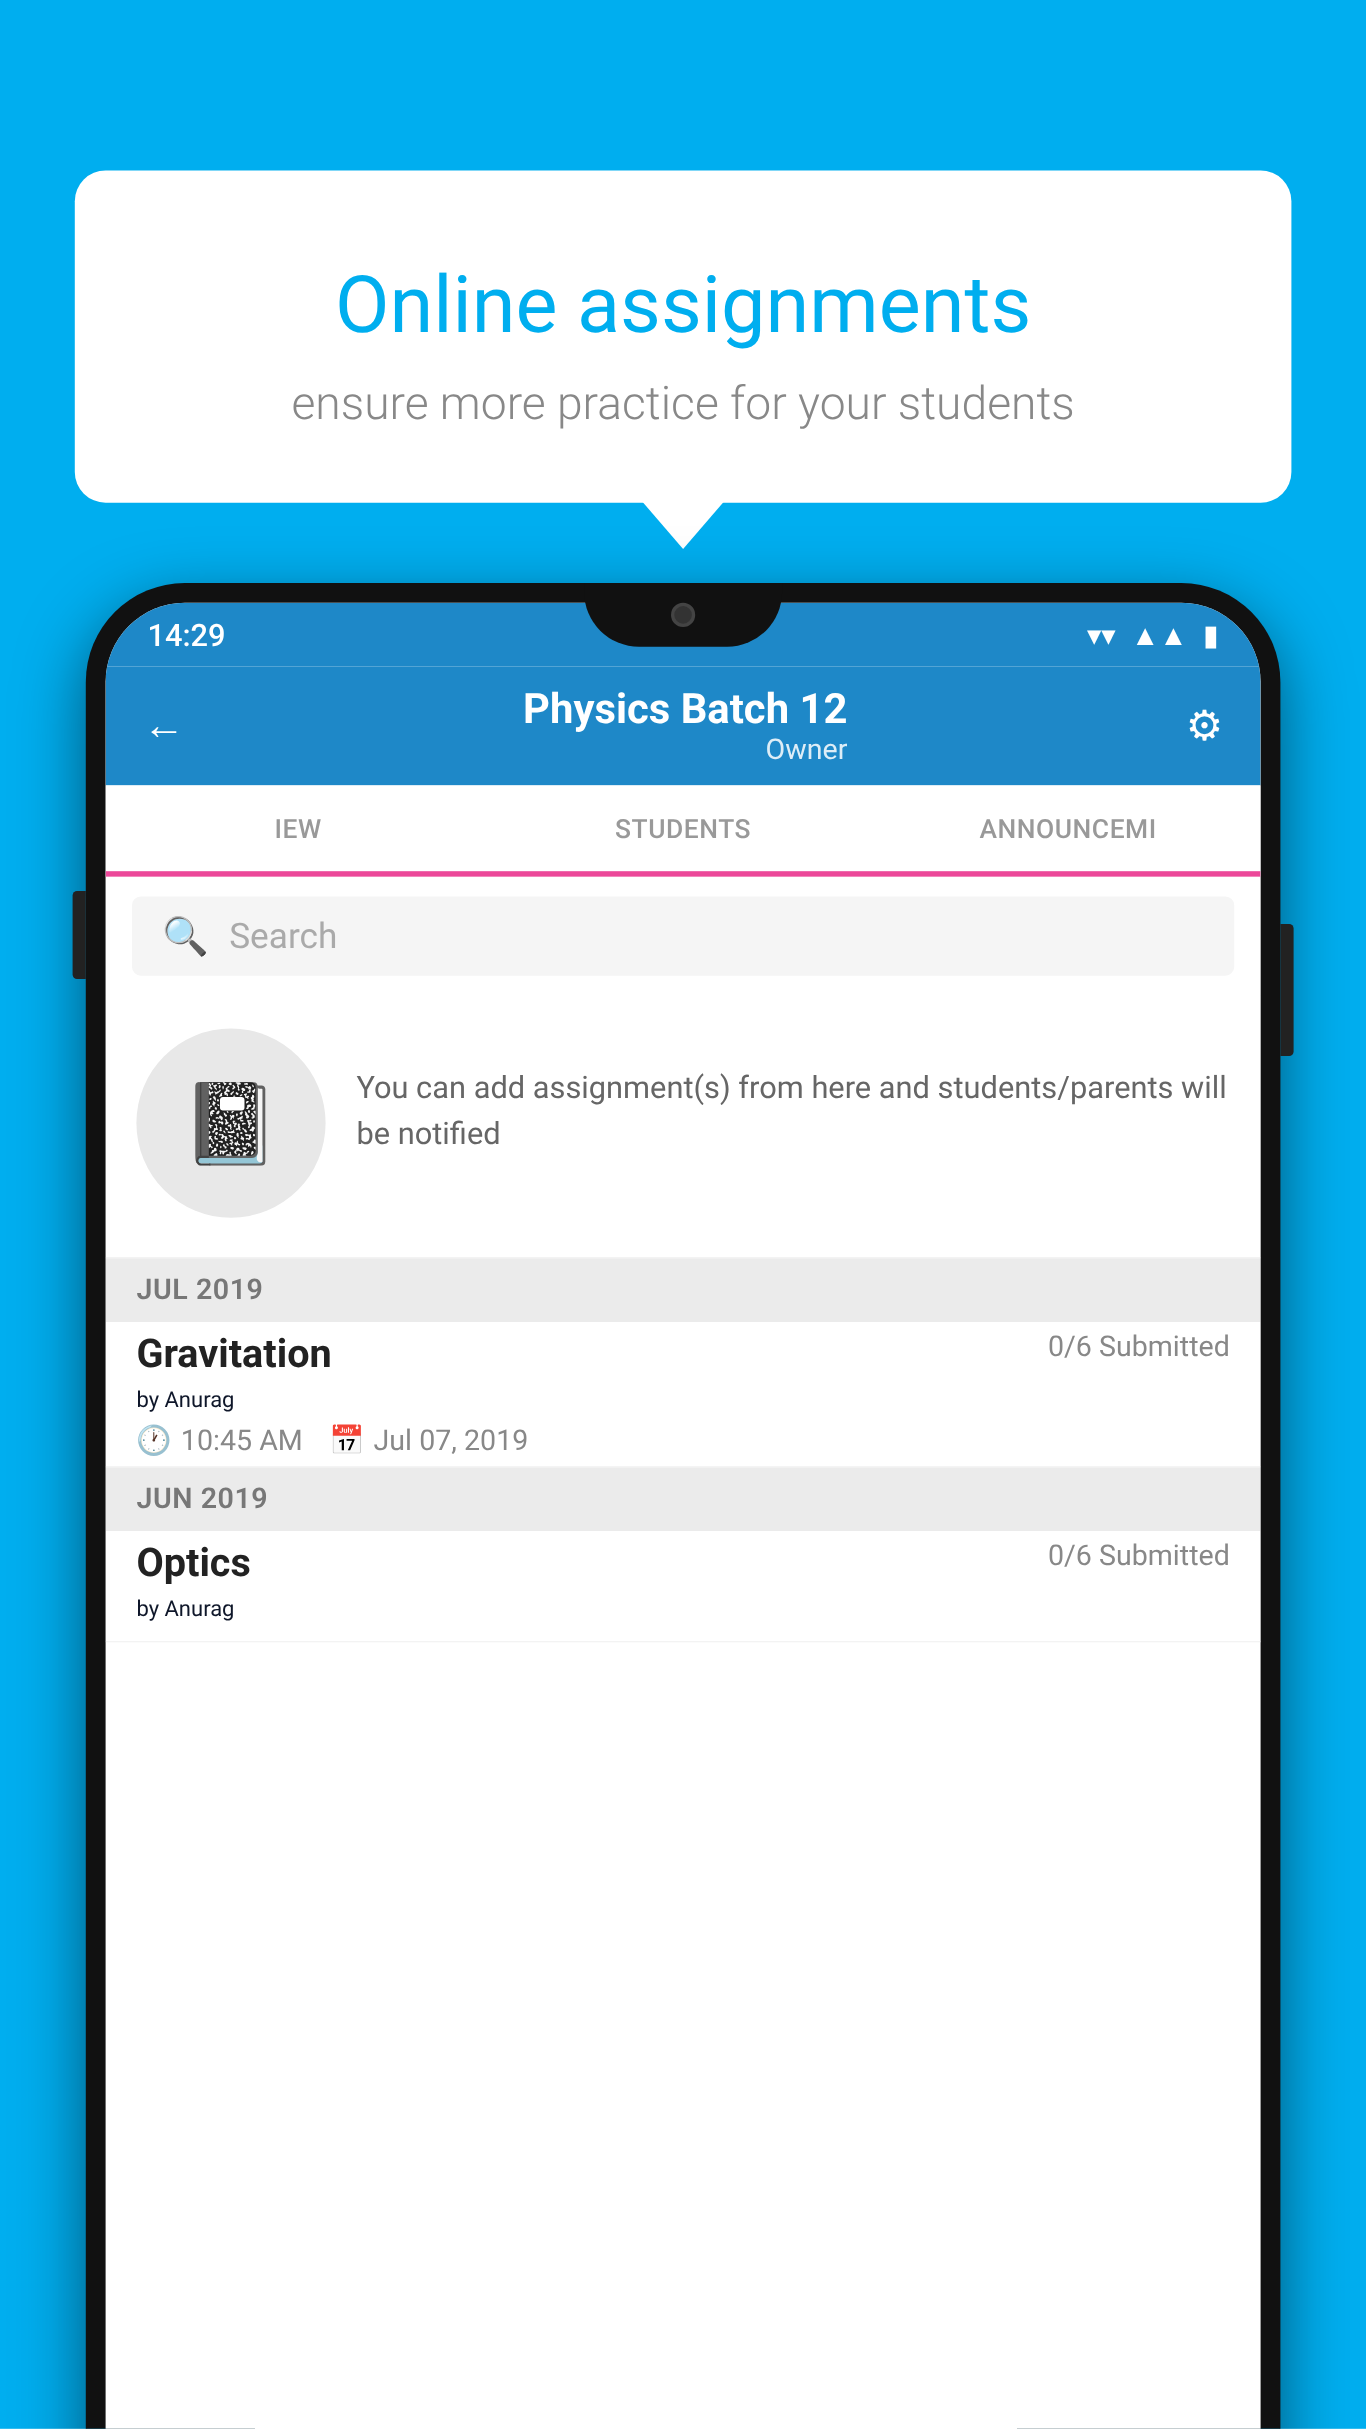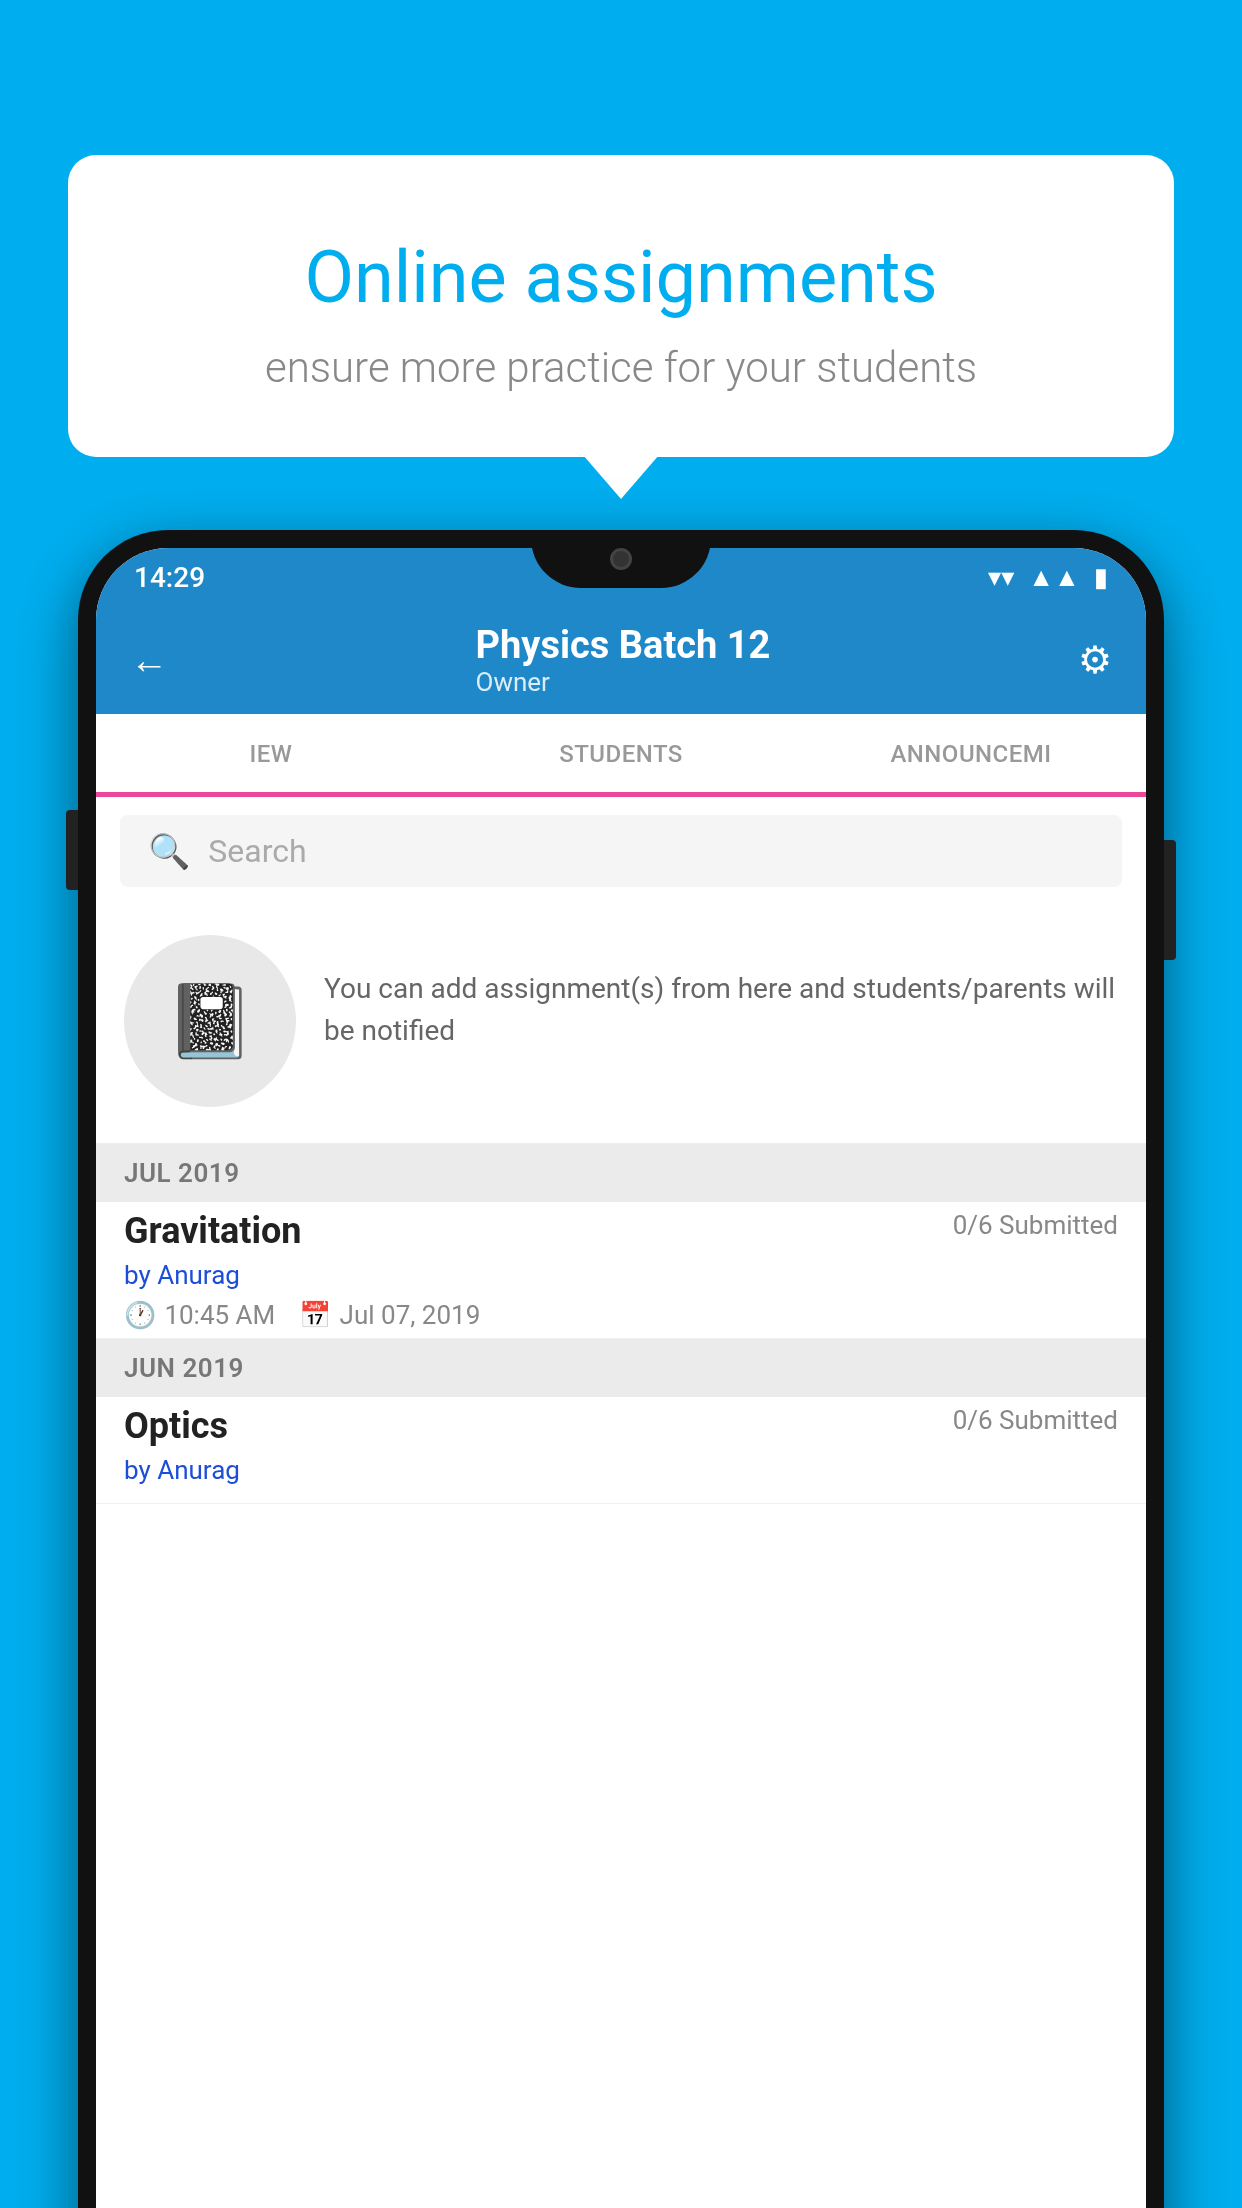--- a/index.html
+++ b/index.html
@@ -170,21 +170,21 @@
       padding: 0 34px;
     }
 
     .back-btn {
       color: white;
       font-size: 38px;
       cursor: pointer;
     }
 
     .header-center {
-      text-align: left;
+      text-align: right;
     }
 
     .header-title {
       color: white;
       font-size: 38px;
       font-weight: 700;
     }
 
     .header-subtitle {
       color: rgba(255,255,255,0.85);
@@ -333,22 +333,22 @@
       font-weight: 700;
       color: #222;
     }
 
     .submitted-badge {
       font-size: 26px;
       color: #888;
     }
 
     .assignment-by {
-      font-size: 26px;
-      color: #1d4ed8;
+      font-size: 20px;
+      color: #0f172a;
       margin-bottom: 10px;
     }
 
     .assignment-meta {
       display: flex;
       align-items: center;
       gap: 24px;
       font-size: 26px;
       color: #888;
     }

